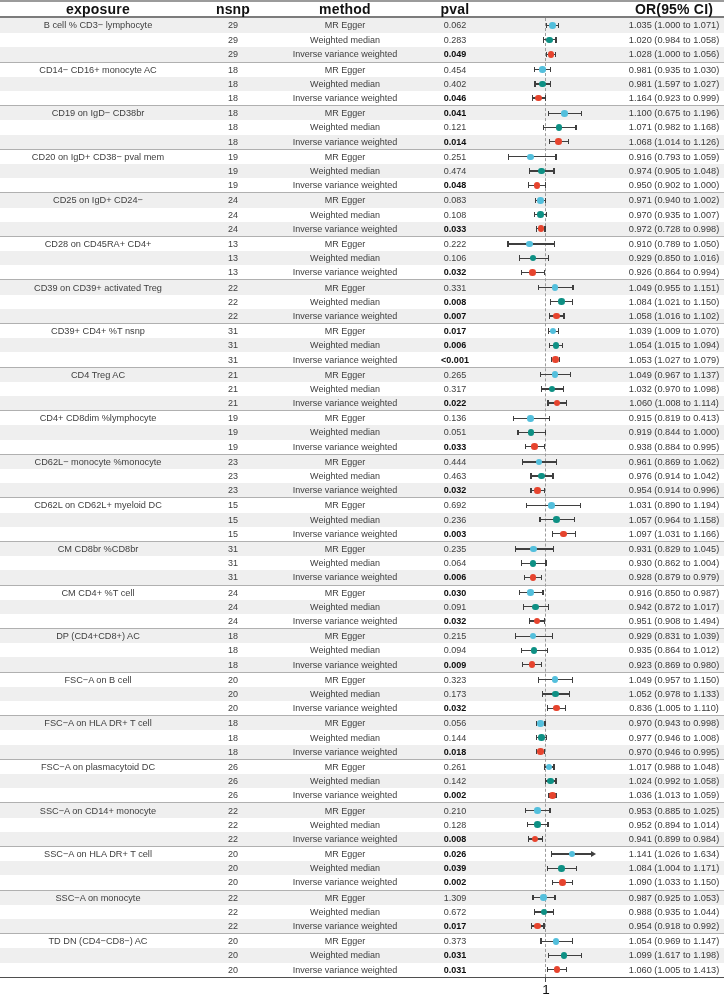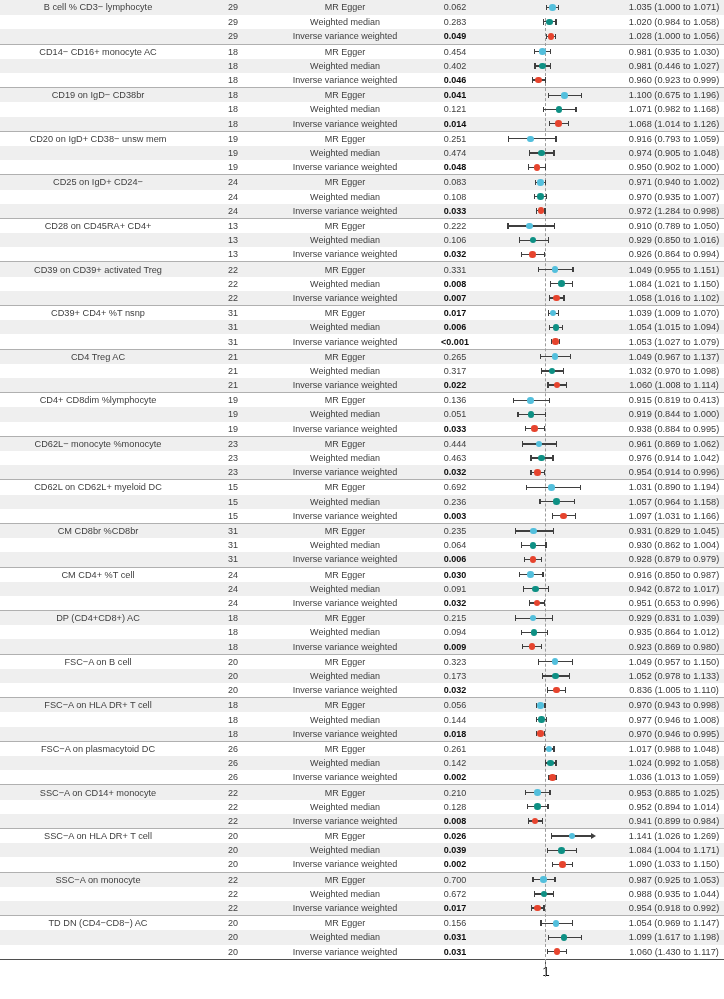--- a/index.html
+++ b/index.html
@@ -97,20 +97,28 @@
   #axis .ticklabel{
     position:absolute;left:533px;top:4px;width:26px;
     text-align:center;font-size:13.5px;color:#111;
   }
 </style>
 </head>
 <body>
 
 <div id="figure">
 
+  <div id="hdr">
+    <div class="hcell">exposure</div>
+    <div class="hcell">nsnp</div>
+    <div class="hcell">method</div>
+    <div class="hcell">pval</div>
+    <div class="hcell"></div>
+    <div class="hcell">OR(95% CI)</div>
+  </div>
 
   <div id="rows">
       <div class="section">
         <div class="row">
           <div class="cell c-expo">B cell % CD3− lymphocyte</div>
           <div class="cell c-nsnp">29</div>
           <div class="cell c-meth">MR Egger</div>
           <div class="cell c-pval">0.062</div>
           <div class="c-plot">
             <div class="whisker" style="left: 56px; width: 12.993px;"></div>
@@ -165,34 +173,34 @@
           <div class="cell c-expo"></div>
           <div class="cell c-nsnp">18</div>
           <div class="cell c-meth">Weighted median</div>
           <div class="cell c-pval">0.402</div>
           <div class="c-plot">
             <div class="whisker" style="left: 44.471px; width: 16.47px;"></div>
             <div class="cap" style="left: 44.471px;"></div>
             <div class="cap" style="left: 59.641px;"></div>
             <div class="dot" style="left: 52.523px; background: rgb(14, 144, 132);"></div>
           </div>
-          <div class="cell c-or">0.981 (0.446 to 1.027)</div>
+          <div class="cell c-or">0.981 (1.597 to 1.027)</div>
         </div>
         <div class="row">
           <div class="cell c-expo"></div>
           <div class="cell c-nsnp">18</div>
           <div class="cell c-meth">Inverse variance weighted</div>
           <div class="cell c-pval sig">0.046</div>
           <div class="c-plot">
             <div class="whisker" style="left: 41.909px; width: 13.908px;"></div>
             <div class="cap" style="left: 41.909px;"></div>
             <div class="cap" style="left: 54.517px;"></div>
             <div class="dot" style="left: 48.68px; background: rgb(230, 68, 46);"></div>
           </div>
-          <div class="cell c-or">0.960 (0.923 to 0.999)</div>
+          <div class="cell c-or">1.164 (0.923 to 0.999)</div>
         </div>
       </div>
       <div class="section">
         <div class="row">
           <div class="cell c-expo">CD19 on IgD− CD38br</div>
           <div class="cell c-nsnp">18</div>
           <div class="cell c-meth">MR Egger</div>
           <div class="cell c-pval sig">0.041</div>
           <div class="c-plot">
             <div class="whisker" style="left: 58.013px; width: 33.855px;"></div>
@@ -224,21 +232,21 @@
             <div class="whisker" style="left: 58.562px; width: 20.496px;"></div>
             <div class="cap" style="left: 58.562px;"></div>
             <div class="cap" style="left: 77.758px;"></div>
             <div class="dot" style="left: 68.444px; background: rgb(230, 68, 46);"></div>
           </div>
           <div class="cell c-or">1.068 (1.014 to 1.126)</div>
         </div>
       </div>
       <div class="section">
         <div class="row">
-          <div class="cell c-expo">CD20 on IgD+ CD38− unsw mem</div>
+          <div class="cell c-expo">CD20 on IgD+ CD38− pval mem</div>
           <div class="cell c-nsnp">19</div>
           <div class="cell c-meth">MR Egger</div>
           <div class="cell c-pval">0.251</div>
           <div class="c-plot">
             <div class="whisker" style="left: 18.119px; width: 48.678px;"></div>
             <div class="cap" style="left: 18.119px;"></div>
             <div class="cap" style="left: 65.497px;"></div>
             <div class="dot" style="left: 40.628px; background: rgb(83, 191, 220);"></div>
           </div>
           <div class="cell c-or">0.916 (0.793 to 1.059)</div>
@@ -301,21 +309,21 @@
           <div class="cell c-expo"></div>
           <div class="cell c-nsnp">24</div>
           <div class="cell c-meth">Inverse variance weighted</div>
           <div class="cell c-pval sig">0.033</div>
           <div class="c-plot">
             <div class="whisker" style="left: 46.118px; width: 9.516px;"></div>
             <div class="cap" style="left: 46.118px;"></div>
             <div class="cap" style="left: 54.334px;"></div>
             <div class="dot" style="left: 50.876px; background: rgb(230, 68, 46);"></div>
           </div>
-          <div class="cell c-or">0.972 (1.284 to 0.998)</div>
+          <div class="cell c-or">0.972 (0.728 to 0.998)</div>
         </div>
       </div>
       <div class="section">
         <div class="row">
           <div class="cell c-expo">CD28 on CD45RA+ CD4+</div>
           <div class="cell c-nsnp">13</div>
           <div class="cell c-meth">MR Egger</div>
           <div class="cell c-pval">0.222</div>
           <div class="c-plot">
             <div class="whisker" style="left: 17.387px; width: 47.763px;"></div>
@@ -670,21 +678,21 @@
           <div class="cell c-expo"></div>
           <div class="cell c-nsnp">24</div>
           <div class="cell c-meth">Inverse variance weighted</div>
           <div class="cell c-pval sig">0.032</div>
           <div class="c-plot">
             <div class="whisker" style="left: 39.164px; width: 16.104px;"></div>
             <div class="cap" style="left: 39.164px;"></div>
             <div class="cap" style="left: 53.968px;"></div>
             <div class="dot" style="left: 47.033px; background: rgb(230, 68, 46);"></div>
           </div>
-          <div class="cell c-or">0.951 (0.653 to 0.996)</div>
+          <div class="cell c-or">0.951 (0.908 to 1.494)</div>
         </div>
       </div>
       <div class="section">
         <div class="row">
           <div class="cell c-expo">DP (CD4+CD8+) AC</div>
           <div class="cell c-nsnp">18</div>
           <div class="cell c-meth">MR Egger</div>
           <div class="cell c-pval">0.215</div>
           <div class="c-plot">
             <div class="whisker" style="left: 25.073px; width: 38.064px;"></div>
@@ -890,21 +898,21 @@
           <div class="cell c-expo">SSC−A on HLA DR+ T cell</div>
           <div class="cell c-nsnp">20</div>
           <div class="cell c-meth">MR Egger</div>
           <div class="cell c-pval sig">0.026</div>
           <div class="c-plot">
             <div class="whisker" style="left: 60.758px; width: 40.242px;"></div>
             <div class="cap" style="left: 60.758px;"></div>
             <div class="arrowhead" style="left: 101px;"></div>
             <div class="dot" style="left: 81.803px; background: rgb(83, 191, 220);"></div>
           </div>
-          <div class="cell c-or">1.141 (1.026 to 1.269)</div>
+          <div class="cell c-or">1.141 (1.026 to 1.634)</div>
         </div>
         <div class="row">
           <div class="cell c-expo"></div>
           <div class="cell c-nsnp">20</div>
           <div class="cell c-meth">Weighted median</div>
           <div class="cell c-pval sig">0.039</div>
           <div class="c-plot">
             <div class="whisker" style="left: 56.732px; width: 30.561px;"></div>
             <div class="cap" style="left: 56.732px;"></div>
             <div class="cap" style="left: 85.993px;"></div>
@@ -924,21 +932,21 @@
             <div class="dot" style="left: 72.47px; background: rgb(230, 68, 46);"></div>
           </div>
           <div class="cell c-or">1.090 (1.033 to 1.150)</div>
         </div>
       </div>
       <div class="section">
         <div class="row">
           <div class="cell c-expo">SSC−A on monocyte</div>
           <div class="cell c-nsnp">22</div>
           <div class="cell c-meth">MR Egger</div>
-          <div class="cell c-pval">0.700</div>
+          <div class="cell c-pval">1.309</div>
           <div class="c-plot">
             <div class="whisker" style="left: 42.275px; width: 23.424px;"></div>
             <div class="cap" style="left: 42.275px;"></div>
             <div class="cap" style="left: 64.399px;"></div>
             <div class="dot" style="left: 53.621px; background: rgb(83, 191, 220);"></div>
           </div>
           <div class="cell c-or">0.987 (0.925 to 1.053)</div>
         </div>
         <div class="row">
           <div class="cell c-expo"></div>
@@ -965,21 +973,21 @@
             <div class="dot" style="left: 47.582px; background: rgb(230, 68, 46);"></div>
           </div>
           <div class="cell c-or">0.954 (0.918 to 0.992)</div>
         </div>
       </div>
       <div class="section">
         <div class="row">
           <div class="cell c-expo">TD DN (CD4−CD8−) AC</div>
           <div class="cell c-nsnp">20</div>
           <div class="cell c-meth">MR Egger</div>
-          <div class="cell c-pval">0.156</div>
+          <div class="cell c-pval">0.373</div>
           <div class="c-plot">
             <div class="whisker" style="left: 50.327px; width: 32.574px;"></div>
             <div class="cap" style="left: 50.327px;"></div>
             <div class="cap" style="left: 81.601px;"></div>
             <div class="dot" style="left: 65.882px; background: rgb(83, 191, 220);"></div>
           </div>
           <div class="cell c-or">1.054 (0.969 to 1.147)</div>
         </div>
         <div class="row">
           <div class="cell c-expo"></div>
@@ -998,21 +1006,21 @@
           <div class="cell c-expo"></div>
           <div class="cell c-nsnp">20</div>
           <div class="cell c-meth">Inverse variance weighted</div>
           <div class="cell c-pval sig">0.031</div>
           <div class="c-plot">
             <div class="whisker" style="left: 56.915px; width: 20.496px;"></div>
             <div class="cap" style="left: 56.915px;"></div>
             <div class="cap" style="left: 76.111px;"></div>
             <div class="dot" style="left: 66.98px; background: rgb(230, 68, 46);"></div>
           </div>
-          <div class="cell c-or">1.060 (1.430 to 1.117)</div>
+          <div class="cell c-or">1.060 (1.005 to 1.413)</div>
         </div>
       </div>
     </div>
 
   <div id="refline"></div>
 
   <div id="axis">
     <div class="tick"></div>
     <div class="ticklabel">1</div>
   </div>

